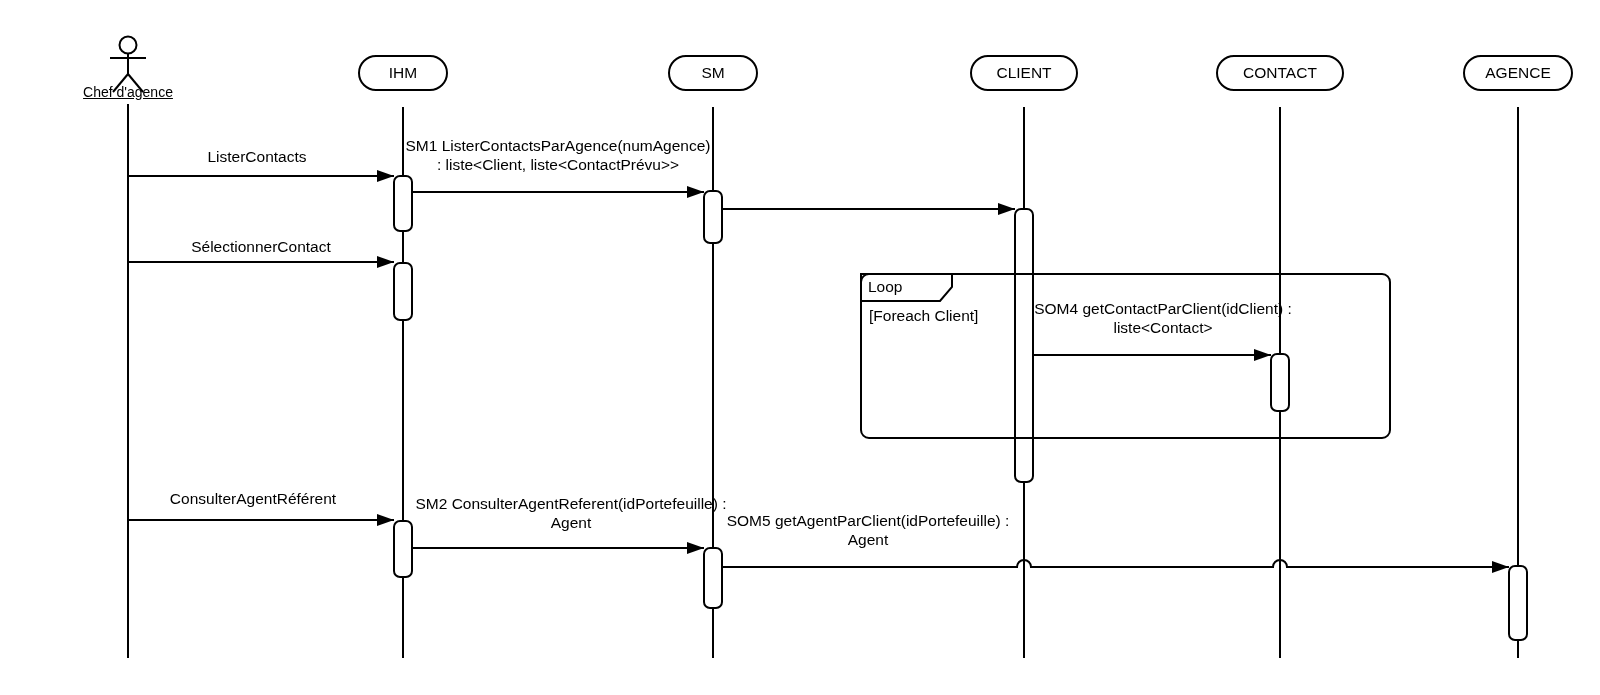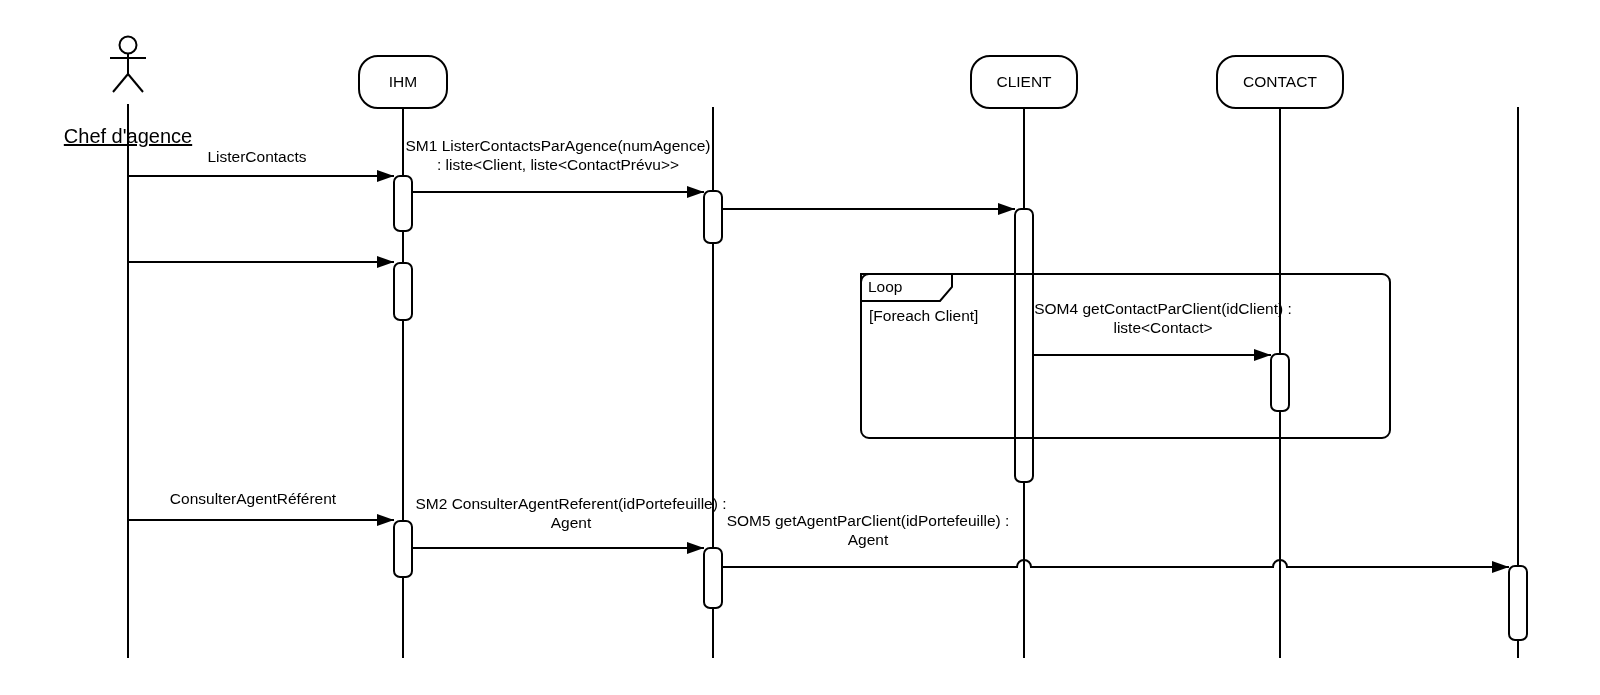--- a/index.html
+++ b/index.html
@@ -7,29 +7,28 @@
     position:relative;width:1600px;height:695px;background:#ffffff;
     font-family:"Liberation Sans",sans-serif;color:#000;overflow:hidden;
   }
   .canvas svg{position:absolute;left:0;top:0;}
   .lbl{
     position:absolute;text-align:center;font-size:15.5px;line-height:19px;
     white-space:pre-line;color:#000;
   }
   .lbl.left{text-align:left;}
   .head{
-    position:absolute;top:55px;height:54px;box-sizing:border-box;
+    position:absolute;top:55px;height:36px;box-sizing:border-box;
     border:2px solid #000;border-radius:20px;background:#fff;
     display:flex;align-items:center;justify-content:center;
     font-size:15.5px;
   }
   .actor-label{
-    position:absolute;text-align:center;font-size:20px;
+    position:absolute;text-align:center;font-size:14px;
     text-decoration:underline;
-    margin-top:41px;
   }
 </style>
 </head>
 <body>
 
 <div class="canvas">
 
   <svg width="1600" height="695" viewBox="0 0 1600 695">
     <defs>
       <marker id="arrow" markerUnits="userSpaceOnUse" markerWidth="18" markerHeight="12" refX="17" refY="6" orient="auto">
@@ -78,26 +77,29 @@
       <line x1="128" y1="53.5" x2="128" y2="74"></line>
       <line x1="110" y1="58" x2="146" y2="58"></line>
       <line x1="128" y1="74" x2="113" y2="92"></line>
       <line x1="128" y1="74" x2="143" y2="92"></line>
     </g>
   </svg>
 
   <div class="actor-label" style="left:48px;top:84px;width:160px">Chef d'agence</div>
 
   <div class="head" style="left:358px;width:90px">IHM</div>
+  <div class="head" style="left:668px;width:90px">SM</div>
   <div class="head" style="left:970px;width:108px">CLIENT</div>
   <div class="head" style="left:1216px;width:128px">CONTACT</div>
+  <div class="head" style="left:1463px;width:110px">AGENCE</div>
 
   <div class="lbl" style="left:124px;top:147px;width:266px">ListerContacts</div>
   <div class="lbl" style="left:386px;top:136px;width:344px">SM1 ListerContactsParAgence(numAgence)
 : liste&lt;Client, liste&lt;ContactPrévu&gt;&gt;</div>
+  <div class="lbl" style="left:128px;top:237px;width:266px">SélectionnerContact</div>
   <div class="lbl" style="left:1032px;top:299px;width:262px">SOM4 getContactParClient(idClient) :
 liste&lt;Contact&gt;</div>
   <div class="lbl" style="left:120px;top:489px;width:266px">ConsulterAgentRéférent</div>
   <div class="lbl" style="left:401px;top:494px;width:340px">SM2 ConsulterAgentReferent(idPortefeuille) :
 Agent</div>
   <div class="lbl" style="left:700px;top:511px;width:336px">SOM5 getAgentParClient(idPortefeuille) :
 Agent</div>
 
   <div class="lbl left" style="left:868px;top:277px;width:70px">Loop</div>
   <div class="lbl left" style="left:869px;top:306px;width:160px">[Foreach Client]</div>

